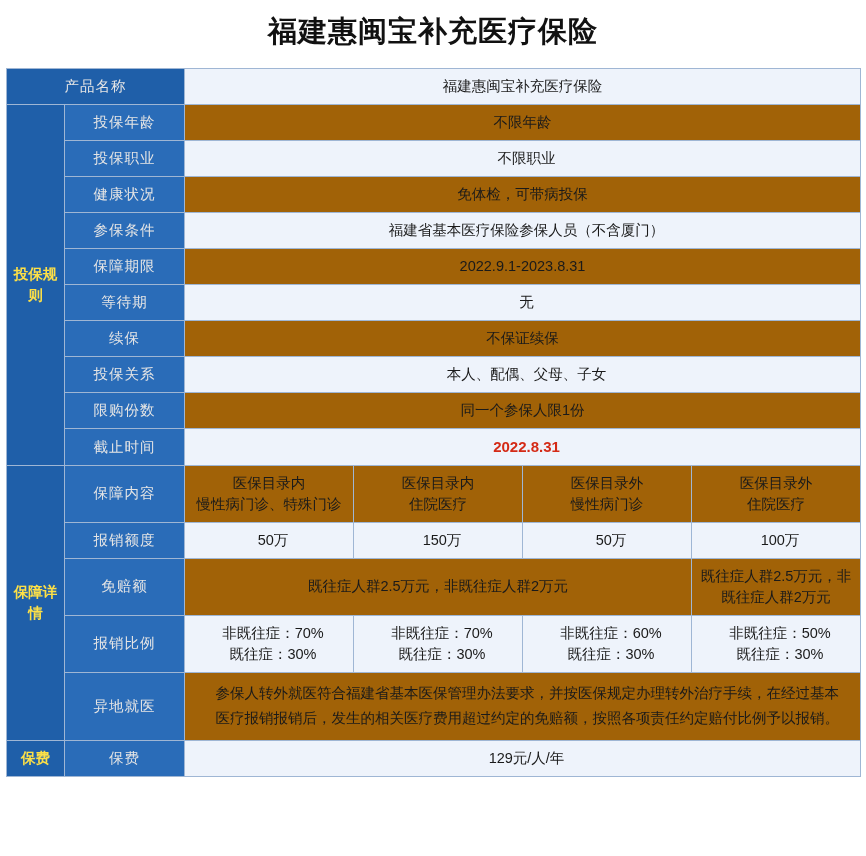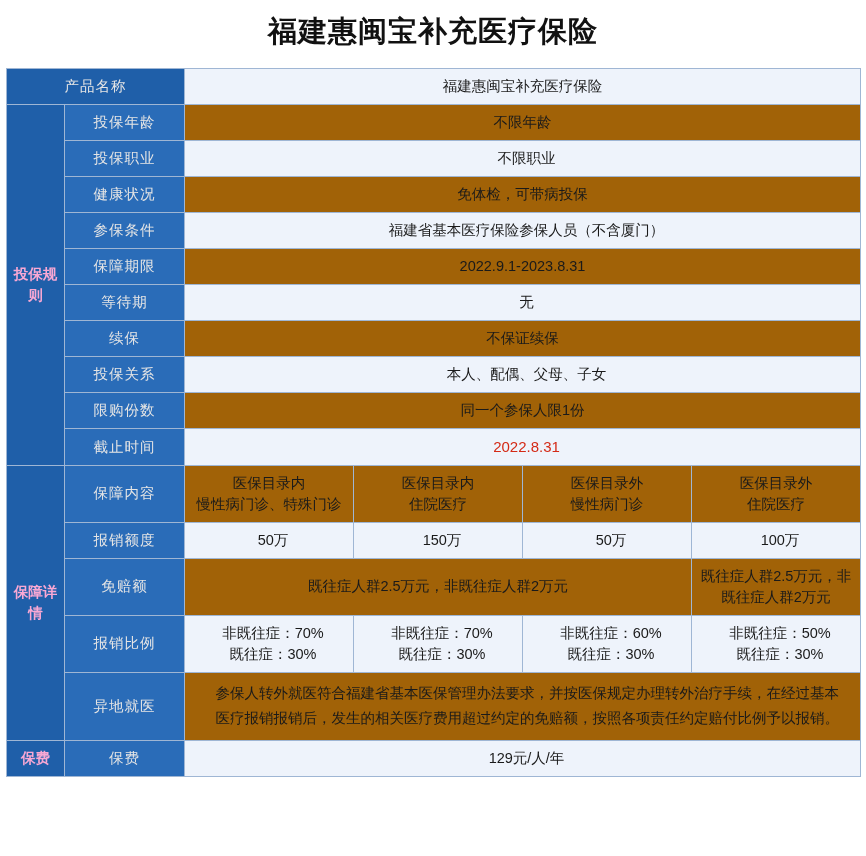--- a/index.html
+++ b/index.html
@@ -36,21 +36,21 @@
     border: 1px solid #9fb6d4;
     font-size: 14.5px;
     text-align: center;
     vertical-align: middle;
     padding: 7px 4px;
     line-height: 1.45;
   }
   
   td.group {
     background: #1f5fa9;
-    color: #f9a8d4;
+    color: #fde047;
     font-size: 15px;
     font-weight: bold;
     width: 58px;
     padding: 4px 6px;
     line-height: 1.3;
   }
   
   td.label {
     background: #2a6cb8;
     color: #e5e5e5;
@@ -69,21 +69,21 @@
   td.val.alt {
     background: #eef3fb;
     padding-left: 12px;
   }
   td.val.head {
     background: #eef3fb;
     font-weight: normal;
   }
   td.val.red {
     color: #d42a16;
-    font-weight: normal;
+    font-weight: bold;
     font-size: 15px;
   }
   td.val.left {
     text-align: right;
     padding: 8px 21px;
     line-height: 1.75;
     text-indent: 0;
   }
   .two-line {
     line-height: 1.6;

